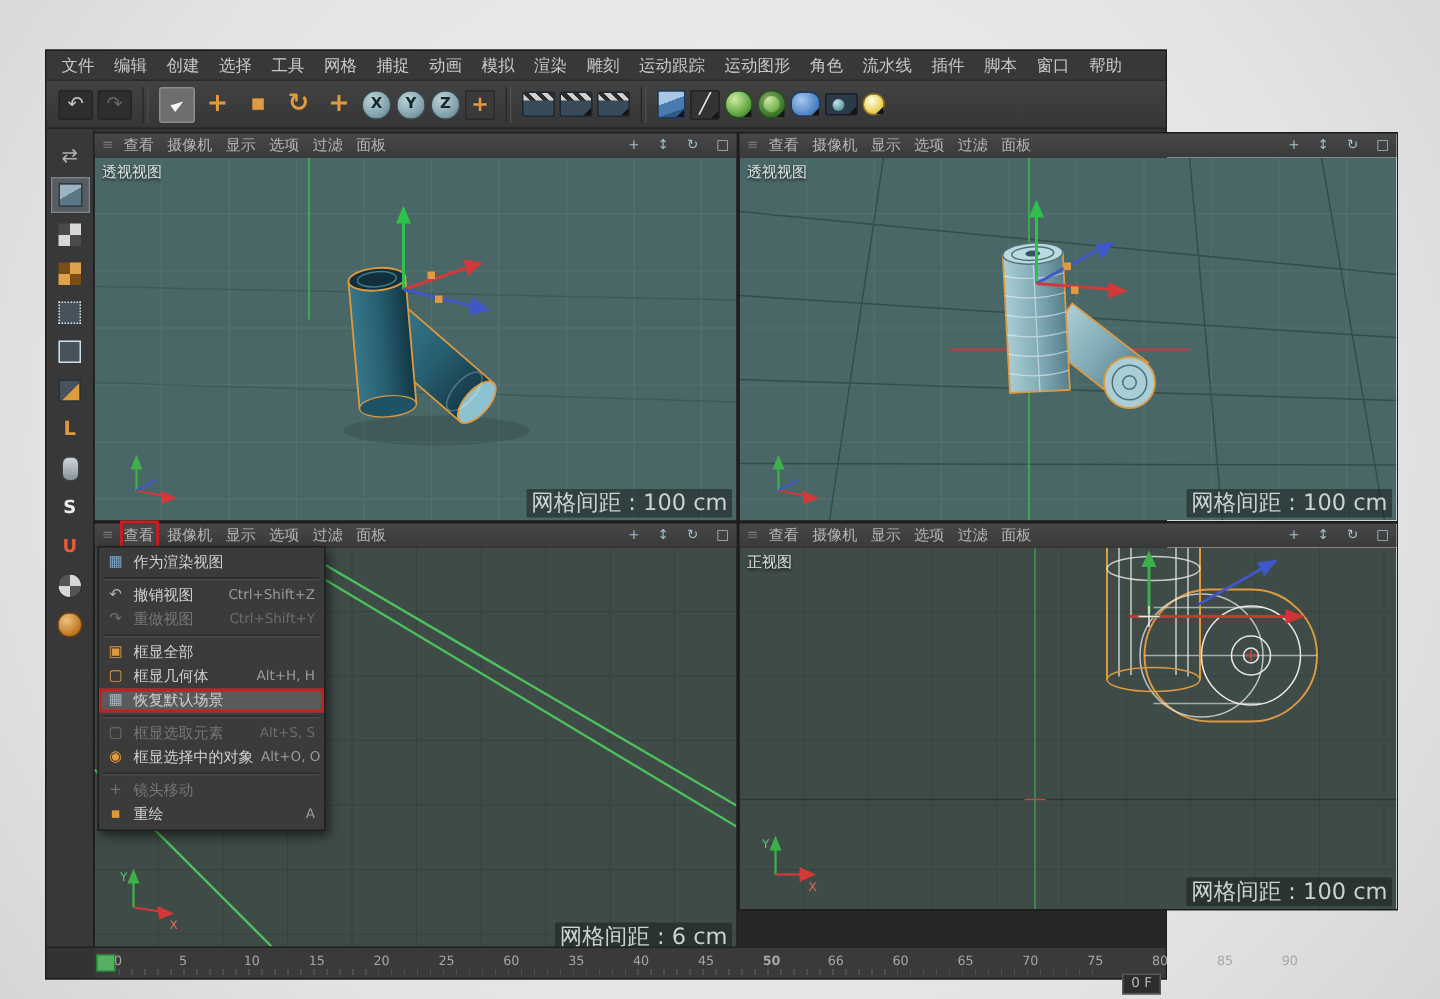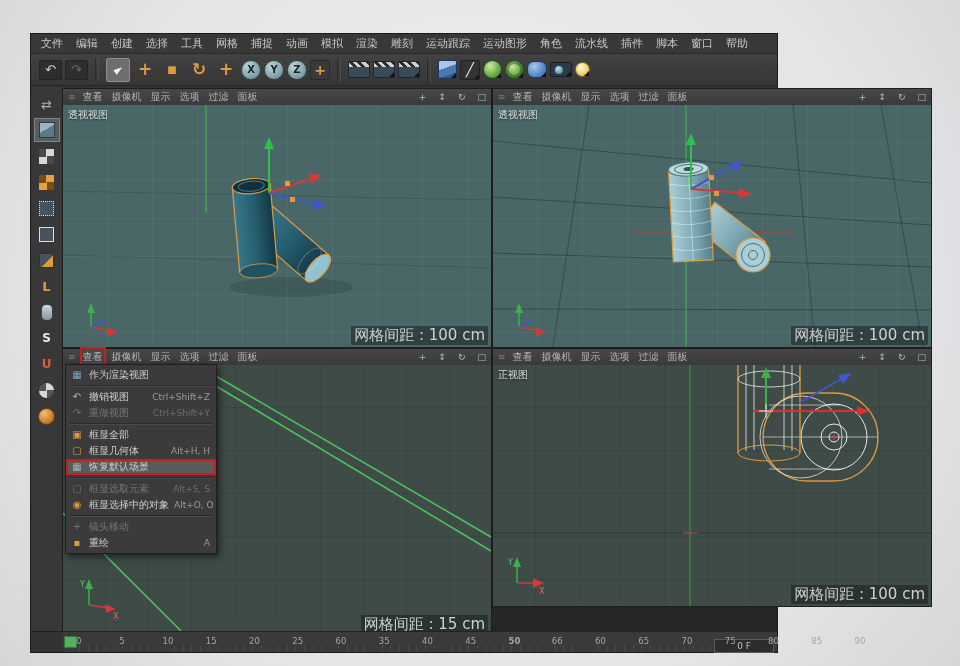--- a/index.html
+++ b/index.html
@@ -103,22 +103,22 @@
   .crow.hl{background:#5a5a5a;outline:2px solid #c71f1f;outline-offset:-2px}
   .csep{height:0;border-top:1px solid #2c2c2c;border-bottom:1px solid #4a4a4a;margin:2px 3px}
 
   
   .timeline{position:absolute;left:0;bottom:0;right:0;height:21px;background:#333;border-top:1px solid #222}
   .ruler{position:absolute;left:32px;right:0;top:0;bottom:0;background:#3a3a3a}
   .ruler::before{content:"";position:absolute;left:16px;right:44px;bottom:2px;height:4px;
                  background:repeating-linear-gradient(90deg,rgba(255,255,255,.10) 0 1px,transparent 1px 8.65px)}
   .tick{position:absolute;top:4px;font-size:8.5px;color:#a6a6a6;transform:translateX(-3px)}
   .marker{position:absolute;left:1px;top:4px;width:13px;height:12px;background:#54b160;border:1px solid #2c7a38}
-  .framebox{position:absolute;right:3px;top:7px;height:14px;line-height:12px;border:1px solid #5a5a5a;background:#2d2d2d;
-            color:#bcbcbc;font-size:9px;padding:0 22px}
+  .framebox{position:absolute;right:3px;top:17px;height:14px;line-height:12px;border:1px solid #5a5a5a;background:#2d2d2d;
+            color:#bcbcbc;font-size:9px;padding:0 5px}
   svg text{font-family:"DejaVu Sans","Liberation Sans",sans-serif}
 </style>
 </head>
 <body>
 
 <div class="app">
 
   <div class="menubar">
       <span class="mbitem">文件</span>
       <span class="mbitem">编辑</span>
@@ -386,21 +386,21 @@
             </g>
             <g transform="translate(26,240)">
               <line x1="0" y1="0" x2="0" y2="-20" stroke="#3db04b" stroke-width="1.5"></line>
                 <polygon points="0,-26 -4,-16 4,-16" fill="#3db04b"></polygon>
               <text x="-9" y="-18" font-size="8" fill="#58c66e">Y</text>
               <line x1="0" y1="0" x2="20" y2="3" stroke="#d23a3a" stroke-width="1.5"></line>
                 <polygon points="27,4 16,-1 17,8" fill="#d23a3a"></polygon>
               <text x="24" y="14" font-size="8" fill="#e06a5a">X</text>
             </g>
           </svg>
-          <span class="gridlabel">网格间距 : 15 cm</span>
+          <span class="gridlabel">网格间距 : 6 cm</span>
         </div>
         <div class="ctx">
             <div class="crow">
               <span class="mi blue">▦</span>
               <span class="clabel">作为渲染视图</span>
               <span class="csc"></span>
             </div>
             <div class="csep"></div>
             <div class="crow">
               <span class="mi">↶</span>

